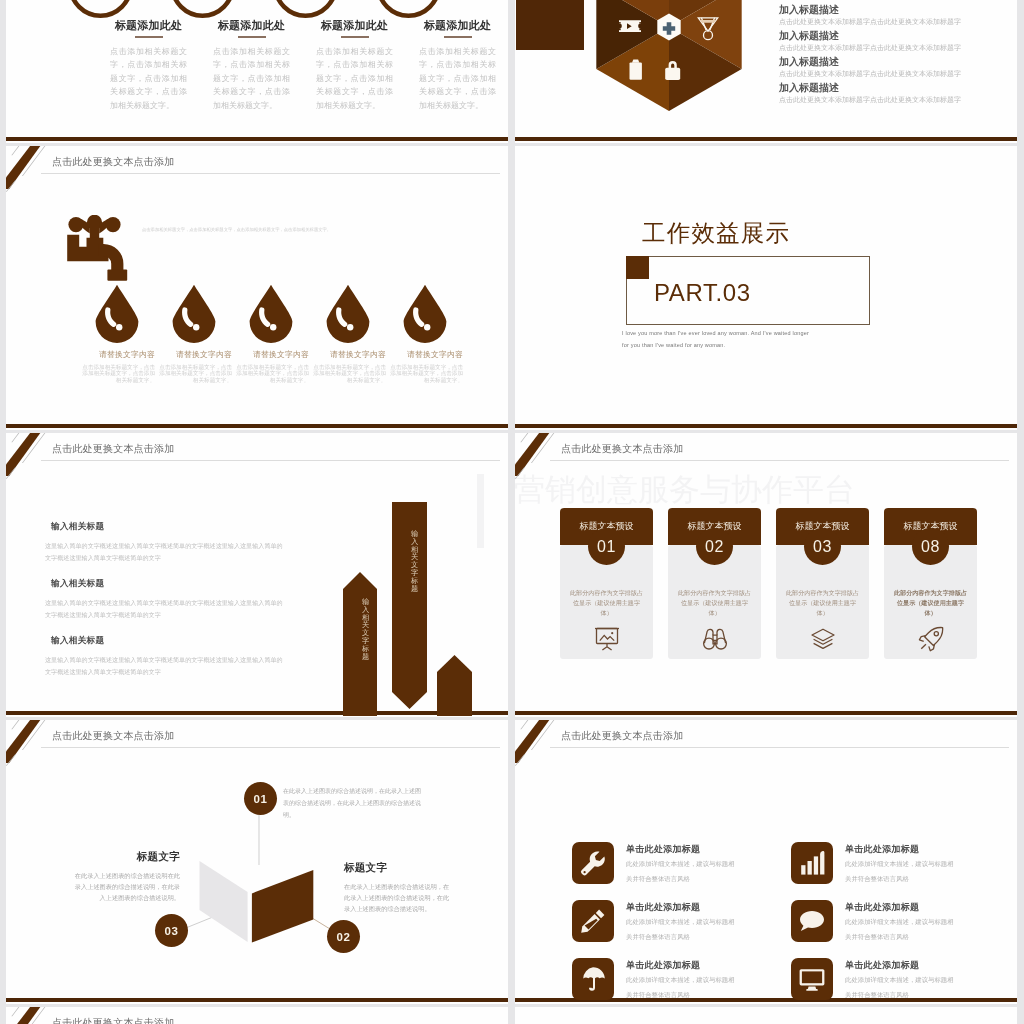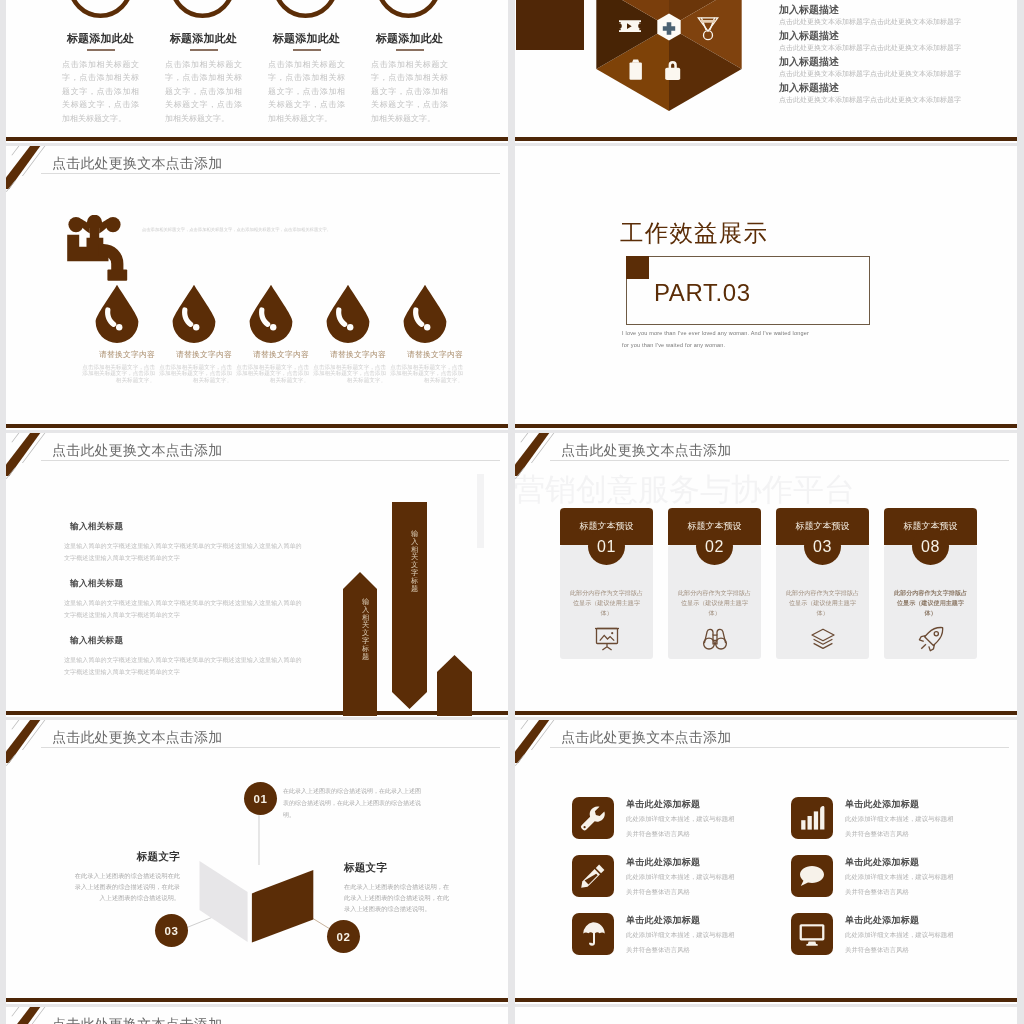--- a/index.html
+++ b/index.html
@@ -3,39 +3,39 @@
 <meta charset="utf-8">
 <style>
   html,body{margin:0;padding:0;}
   body{width:1024px;height:1024px;background:#e6e6e8;
        font-family:"Liberation Sans",sans-serif;overflow:hidden;}
   .page{position:relative;width:1024px;height:1024px;background:#e6e6e8;}
   .slide{position:absolute;width:502px;height:284px;background:#fefefe;overflow:hidden;}
   .c1{left:6px;} .c2{left:515px;}
   .botbar{position:absolute;left:0;bottom:2px;width:100%;height:4px;background:#4d2607;}
   .hdrsvg{position:absolute;left:0;top:0;}
-  .hdr-title{position:absolute;left:46px;top:9px;font-size:14px;color:#6a6a6a;white-space:nowrap;letter-spacing:.2px;}
+  .hdr-title{position:absolute;left:46px;top:9px;font-size:10px;color:#6a6a6a;white-space:nowrap;letter-spacing:.2px;}
   .hdr-rule{position:absolute;left:34.6px;top:26.6px;right:8px;height:1px;background:#dcdcdc;}
   .ab{position:absolute;}
   
-  .cc-col{position:absolute;top:173px;width:77px;text-align:center;}
+  .cc-col{position:absolute;top:160px;width:77px;text-align:center;margin-left:48px;}
   .cc-title{font-size:11px;font-weight:bold;color:#333;letter-spacing:.2px;line-height:12px;}
   .cc-sep{width:28px;height:2px;background:#8a7060;margin:5px auto 0;}
   .cc-body{margin-top:7px;font-size:8px;line-height:13.4px;color:#c2c2c2;text-align:justify;text-align-last:left;}
   
   .hx-item{margin-bottom:3px;}
   .hx-t{font-size:10px;font-weight:bold;color:#555;line-height:12px;}
   .hx-b{font-size:7px;color:#b8b8b8;line-height:11px;margin-top:0px;white-space:nowrap;}
   
   .fd-col{top:138px;width:76px;text-align:right;}
   .fd-col svg{display:block;margin:0 auto;}
   .fd-t{margin-top:6px;font-size:7.8px;color:#ab8f6f;letter-spacing:.2px;}
   .fd-b{margin-top:4px;font-size:5.6px;line-height:6.3px;color:#cfcfcf;}
   
-  .ar-row{left:58px;width:238px;}
+  .ar-row{left:39px;width:238px;}
   .ar-t{font-size:8.6px;font-weight:bold;color:#4a4a4a;letter-spacing:.3px;padding-left:6px;}
   .ar-b{margin-top:7px;font-size:6.1px;line-height:11.5px;color:#bcbcbc;}
   .ar-bar-label{font-size:7.2px;color:#e0d3bd;width:7.5px;line-height:7.8px;word-break:break-all;display:block;}
   
   .nc{top:75px;width:93px;height:152px;}
   .nc-body{position:absolute;left:0;top:37px;width:93px;height:114px;background:#ededee;border-radius:3px;}
   .nc-head{position:absolute;left:0;top:0;width:93px;height:37px;background:#5b2d07;border-radius:4px 4px 0 0;}
   .nc-title{position:absolute;left:0;top:12px;width:93px;text-align:center;font-size:9px;color:#f7f1e6;}
   .nc-circle{position:absolute;left:28px;top:20px;width:37px;height:37px;border-radius:50%;background:#5b2d07;}
   .nc-num{position:absolute;left:0;top:30px;width:93px;text-align:center;font-size:16px;color:#f7f1e6;letter-spacing:.5px;}
@@ -44,21 +44,21 @@
   .nc-icon{position:absolute;left:33.5px;top:118px;}
   
   .b3-badge{width:33px;height:33px;border-radius:50%;background:#5b2d07;color:#f7f1e6;font-size:11.5px;font-weight:bold;display:flex;align-items:center;justify-content:center;letter-spacing:.5px;}
   .b3-top{left:277px;top:66px;width:140px;font-size:6.0px;line-height:11.8px;color:#a9a9a9;}
   .b3-left{left:66px;top:130px;width:108px;text-align:right;}
   .b3-right{left:338px;top:141px;width:108px;}
   .b3-t{font-size:10.5px;font-weight:bold;color:#333;letter-spacing:.3px;}
   .b3-b{margin-top:6px;font-size:6.2px;line-height:11.2px;color:#a9a9a9;}
   .b3-tl{text-align:left;} .b3-bl{text-align:left;}
   
-  .i6{width:213px;height:52px;}
+  .i6{width:213px;height:52px;margin-top:45px;}
   .i6-box{position:absolute;left:0;top:0;width:42px;height:42px;border-radius:7px;background:#5b2d07;display:flex;align-items:center;justify-content:center;}
   .i6-t{position:absolute;left:54px;top:1px;font-size:9px;font-weight:bold;color:#4f4f4f;letter-spacing:.3px;}
   .i6-b{position:absolute;left:54px;top:15px;width:112px;font-size:6.4px;line-height:14.5px;color:#b0b0b0;}
   
   .wm-layer{left:0;top:0;width:1024px;height:1024px;pointer-events:none;}
   .wm-logo{position:absolute;left:265px;top:462px;font-size:90px;line-height:92px;color:rgba(150,150,155,.10);letter-spacing:-4px;font-weight:500;}
   .wm-bar{position:absolute;left:477px;top:474px;width:7px;height:74px;background:rgba(150,150,155,.10);}
   .wm-l1{position:absolute;left:514px;top:474px;font-size:31px;line-height:31px;color:rgba(150,150,155,.10);letter-spacing:0px;}
   .wm-l2{position:absolute;left:514px;top:520px;font-size:31px;line-height:31px;color:rgba(150,150,155,.10);letter-spacing:0px;}
 </style>
@@ -295,21 +295,21 @@
     <polygon points="7,223 7,96 24,79 41,96 41,223" fill="#5b2d07"></polygon>
     <polygon points="56,223 56,9 91,9 91,199 73.5,216 56,199" fill="#5b2d07"></polygon>
     <polygon points="101,223 101,179 118.5,162 136,179 136,223" fill="#5b2d07"></polygon>
   </svg>
   <div class="ab ar-bar-label" style="left:356px;top:165px">输入相关文字标题</div>
   <div class="ab ar-bar-label" style="left:405px;top:97px">输入相关文字标题</div>
 </div>
 
 <div class="slide c2" style="top:146px">
   <div class="botbar"></div>
-  <div class="ab" style="left:105px;top:74px;font-size:23.5px;color:#5b2d07;letter-spacing:1.2px;line-height:26px">工作效益展示</div>
+  <div class="ab" style="left:127px;top:74px;font-size:23.5px;color:#5b2d07;letter-spacing:1.2px;line-height:26px">工作效益展示</div>
   <div class="ab" style="left:111px;top:110px;width:244px;height:69px;border:1px solid #6e5a44;box-sizing:border-box"></div>
   <div class="ab" style="left:111px;top:110px;width:23px;height:23px;background:#5b2d07"></div>
   <div class="ab" style="left:139px;top:133px;font-size:24px;color:#5b2d07;letter-spacing:.6px">PART.03</div>
   <div class="ab" style="left:107px;top:184px;font-size:5.5px;color:#777;letter-spacing:.2px">I love you more than I've ever loved any woman. And I've waited longer</div>
   <div class="ab" style="left:107px;top:196px;font-size:5.5px;color:#777;letter-spacing:.2px">for you than I've waited for any woman.</div>
 </div>
 
 <div class="slide c1" style="top:146px">
   <div class="botbar"></div>
   <svg class="hdrsvg" width="52" height="46" viewBox="0 0 52 46">

